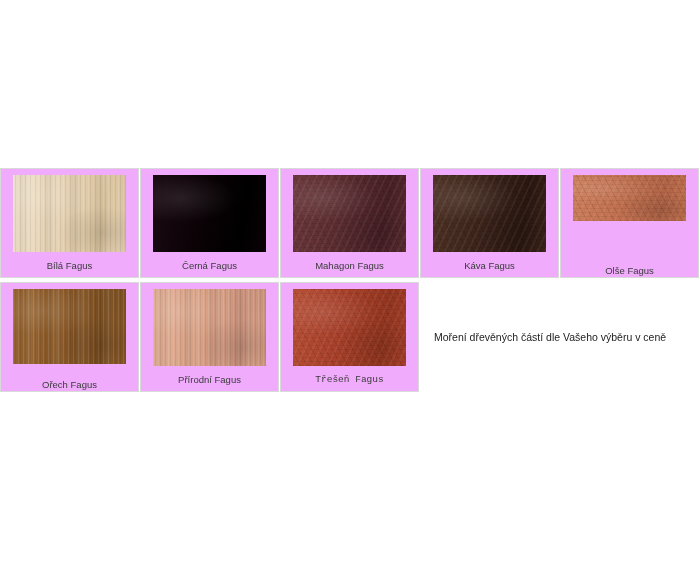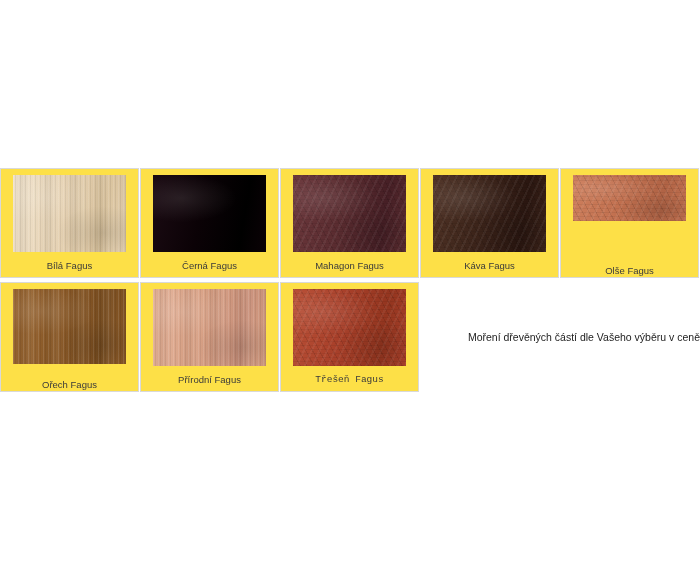--- a/index.html
+++ b/index.html
@@ -31,21 +31,21 @@
     flex-direction: row;
     align-items: flex-start;
     gap: 0px;
   }
   .swatch-row + .swatch-row { margin-top: 4px; }
 
   
   .swatch-card {
     width: 139px;
     height: 110px;
-    background: #fde047;
+    background: #f0abfc;
     border: 1px solid #d9d9d9;
     margin-right: 1px;
     padding: 6px 6px 0 6px;
     display: flex;
     flex-direction: column;
     align-items: center;
     justify-content: flex-start;
     flex: 0 0 auto;
   }
 
@@ -116,22 +116,22 @@
     width: 100%;
     white-space: nowrap;
   }
 
   
   #caption-cell {
     flex: 1 1 auto;
     height: 110px;
     display: flex;
     align-items: center;
-    justify-content: flex-end;
-    padding-left: 2px;
+    justify-content: flex-start;
+    padding-left: 14px;
   }
   .caption-text {
     font-size: 10.5px;
     line-height: 14px;
     color: #222222;
     white-space: nowrap;
   }
 </style>
 </head>
 <body style="background: rgb(255, 255, 255);">

